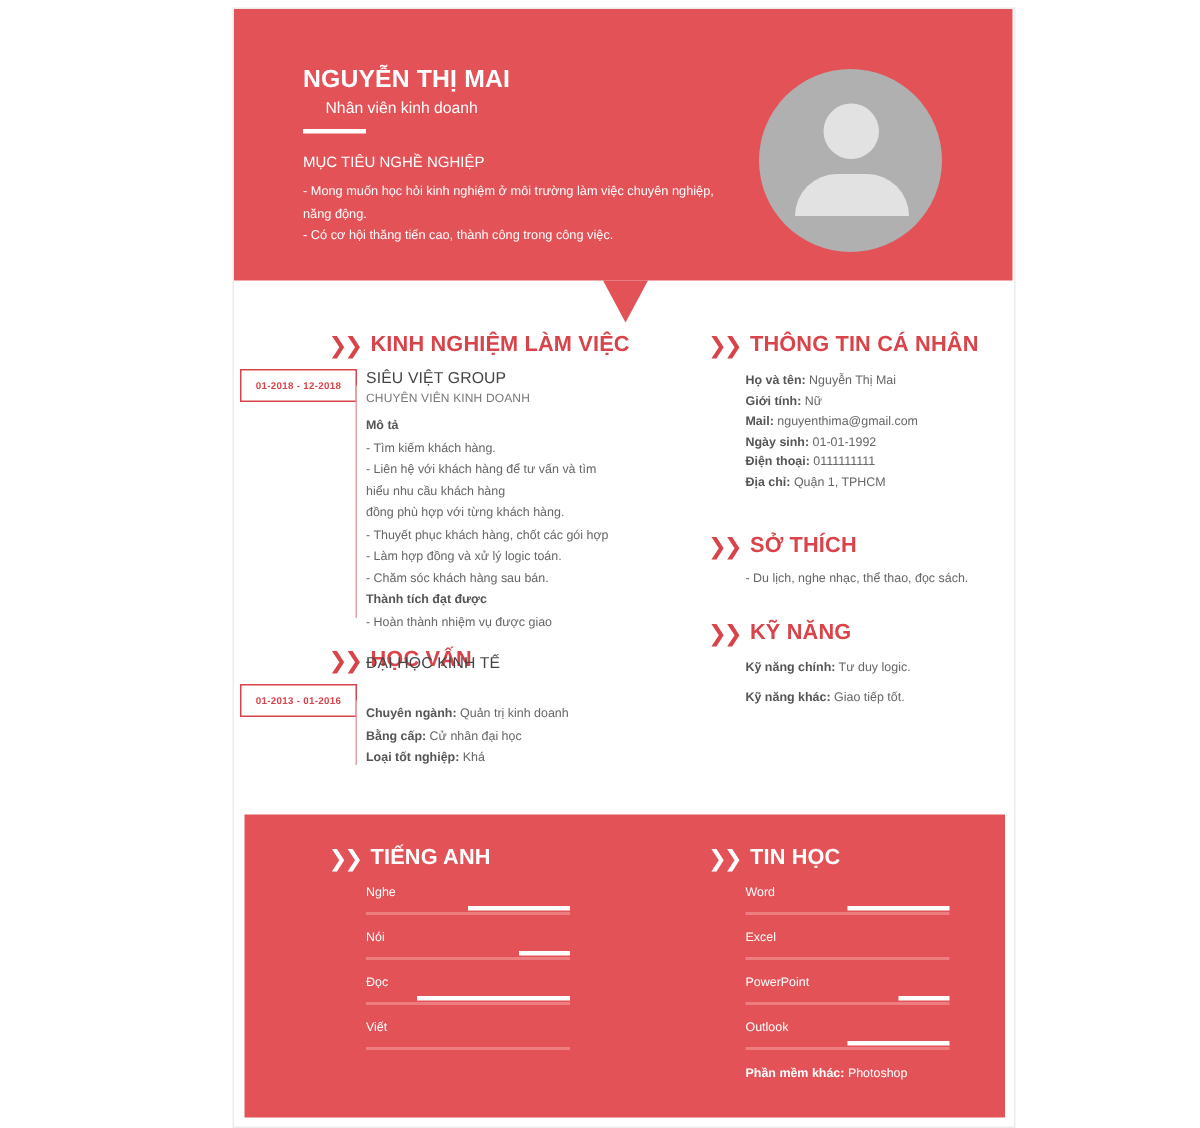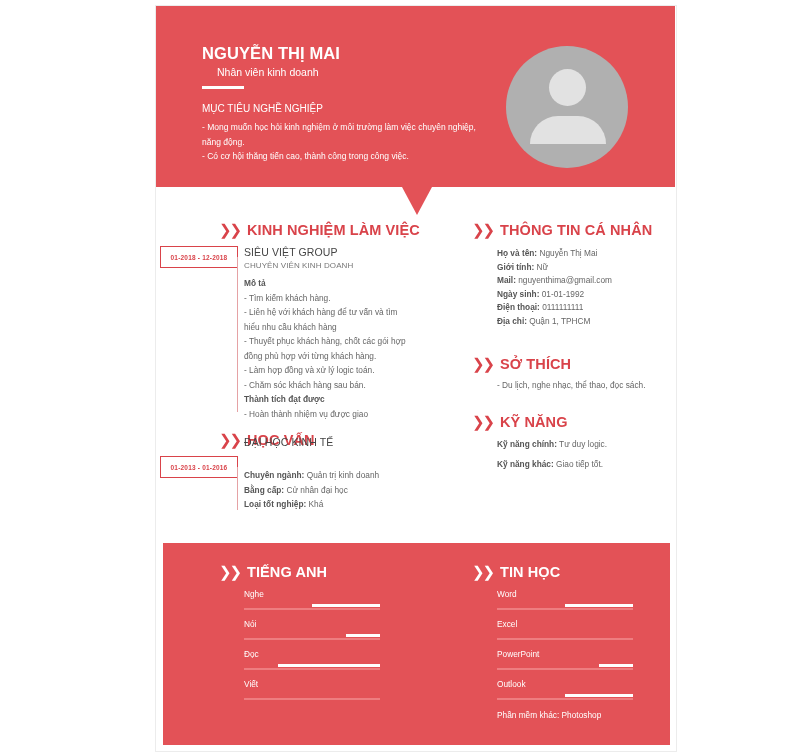--- a/index.html
+++ b/index.html
@@ -96,21 +96,21 @@
     }
     .skill-track .track-line {
       position: absolute; left: 0; right: 0; top: 5px; height: 2px; background: #ee7d80;
     }
     .skill-track .fill {
       position: absolute; right: 0; top: 1px; height: 3px; background: #ffffff;
     }
     .other-software {
       position: absolute; left: 497px; top: 710px; color: #fff; font-size: 8.3px;
     }
-    .other-software b { font-weight: normal; }
+    .other-software b { font-weight: bold; }
   </style>
 </head>
 <body>
 
 <div class="page"></div>
 
 <div class="header"></div>
 <div class="header-pointer"></div>
 <div class="name">NGUYỄN THỊ MAI</div>
 <div class="job-title">Nhân viên kinh doanh</div>
@@ -132,22 +132,22 @@
 </div>
 <div class="date-box" style="top:246px;">01-2018 - 12-2018</div>
 <div class="timeline-line" style="top:257px; height:155px;"></div>
 <div class="entry-org" style="top:246px;">SIÊU VIỆT GROUP</div>
 <div class="entry-role" style="top:261px;">CHUYÊN VIÊN KINH DOANH</div>
 <div class="text-block" style="top:276px;">
   <div class="bold">Mô tả</div>
   <div>- Tìm kiếm khách hàng.</div>
   <div>- Liên hệ với khách hàng để tư vấn và tìm</div>
   <div>hiểu nhu cầu khách hàng</div>
+  <div>đồng phù hợp với từng khách hàng.</div>
   <div>- Thuyết phục khách hàng, chốt các gói hợp</div>
-  <div>đồng phù hợp với từng khách hàng.</div>
   <div>- Làm hợp đồng và xử lý logic toán.</div>
   <div>- Chăm sóc khách hàng sau bán.</div>
   <div class="bold">Thành tích đạt được</div>
   <div>- Hoàn thành nhiệm vụ được giao</div>
 </div>
 
 <div class="section-heading" style="left:219px; top:431px;">
   <span class="chev">❯❯</span>
   <span>HỌC VẤN</span>
 </div>

